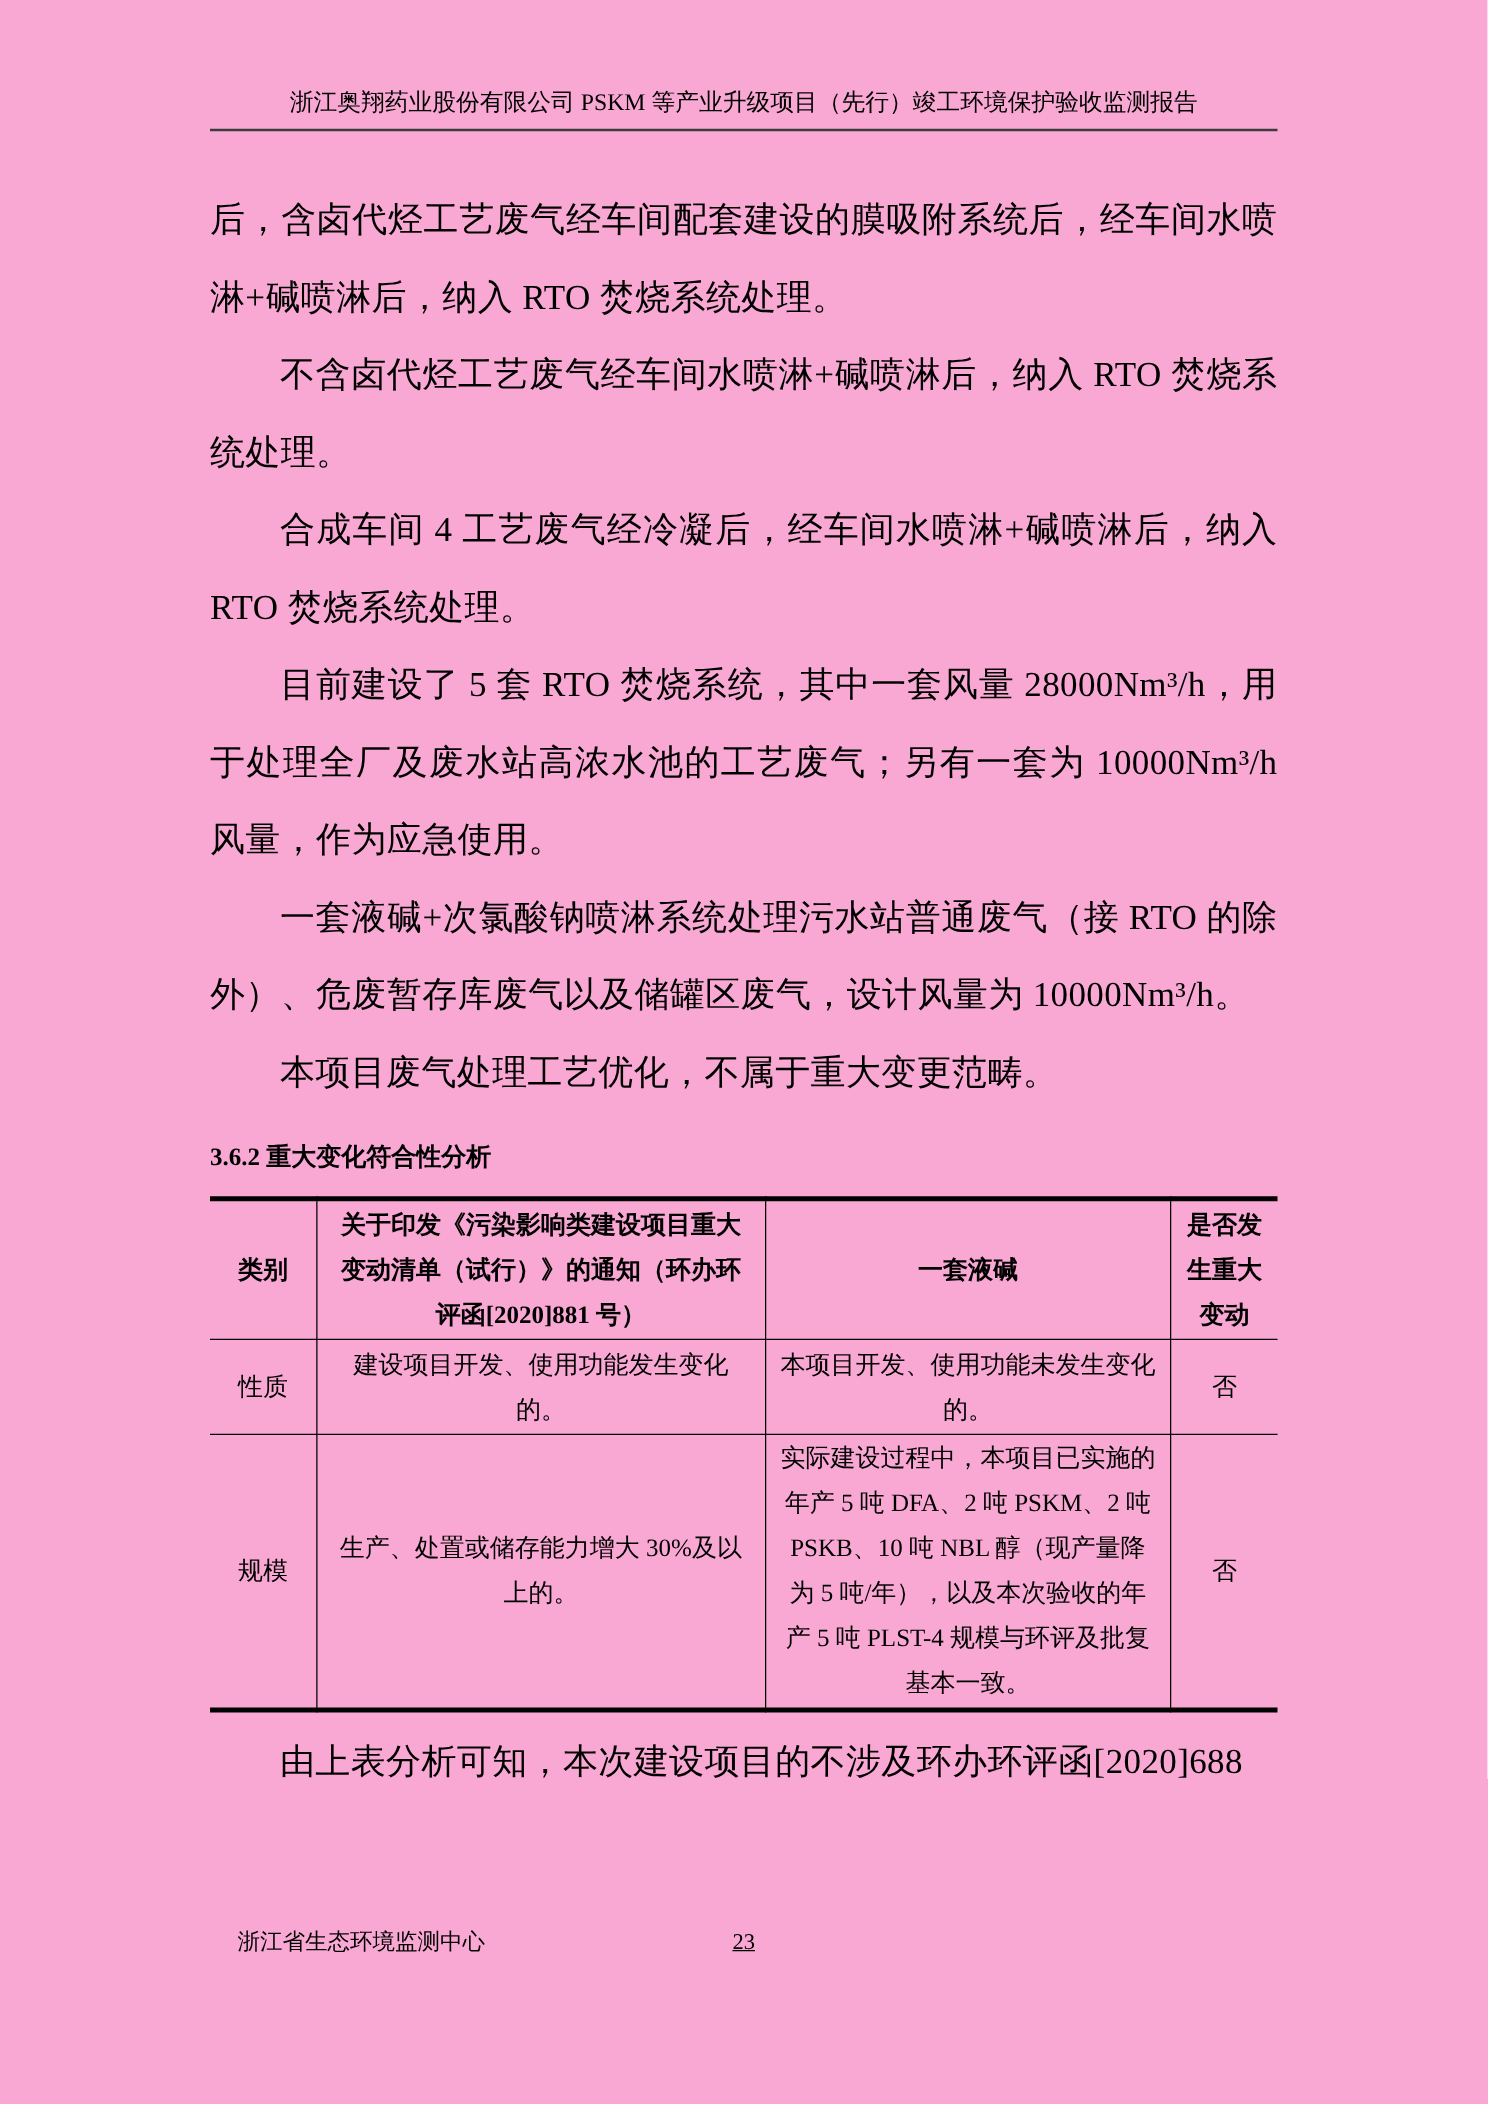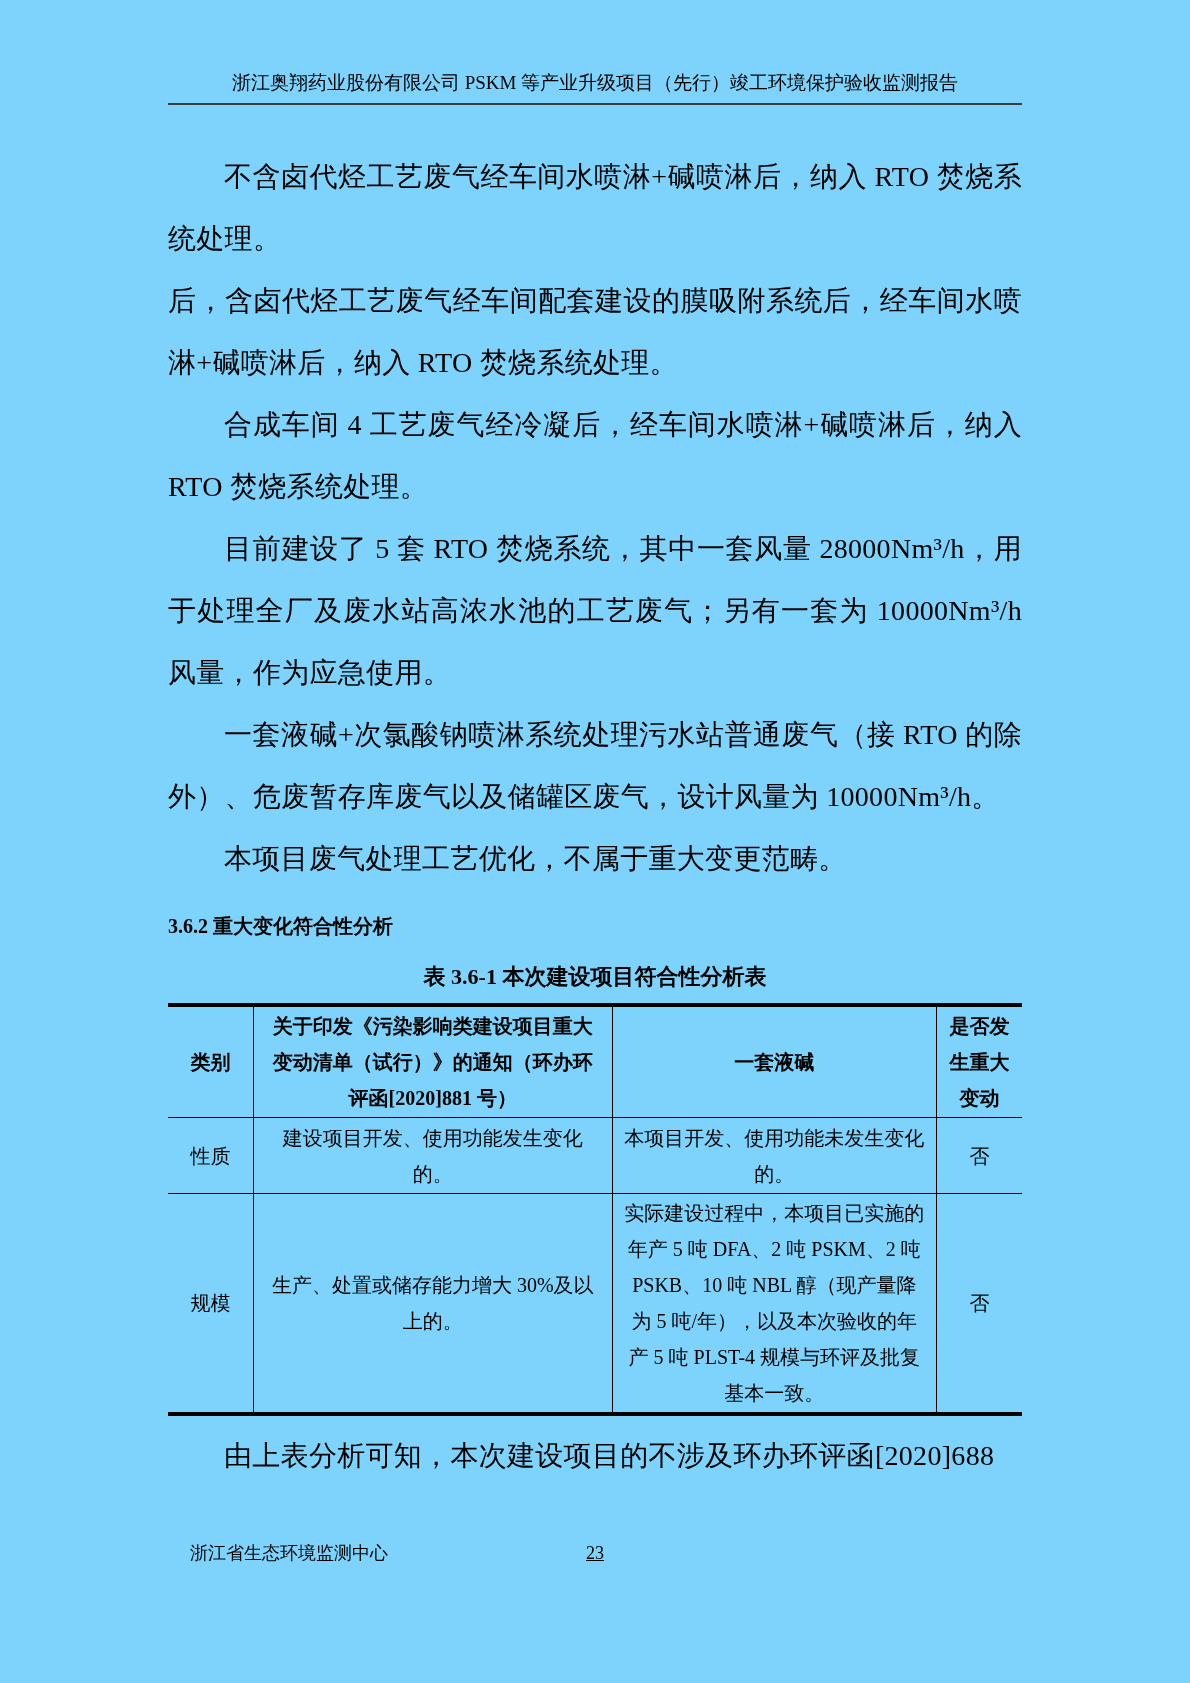--- a/index.html
+++ b/index.html
@@ -2,21 +2,21 @@
 <html lang="zh"><head>
 <meta charset="utf-8">
 <style>
   * { margin: 0; padding: 0; box-sizing: border-box; }
   html, body { background: #ffffff; }
   .page {
     position: relative;
     width: 1190px;
     height: 1683px;
     margin: 0 auto;
-    background: #7dd3fc;
+    background: #f9a8d4;
     color: #000000;
     font-family: "Liberation Serif", "DejaVu Serif", serif;
     overflow: hidden;
   }
   
   .page-header {
     position: absolute;
     top: 70px;
     left: 168px;
     width: 854px;
@@ -100,35 +100,34 @@
 <body>
 
 <div class="page">
 
   <div class="page-header">
     <div class="header-title">浙江奥翔药业股份有限公司 PSKM 等产业升级项目（先行）竣工环境保护验收监测报告</div>
   </div>
 
   <div class="content">
 
+    <p class="body-par">后，含卤代烃工艺废气经车间配套建设的膜吸附系统后，经车间水喷淋+碱喷淋后，纳入 RTO 焚烧系统处理。</p>
+
     <p class="body-par indent">不含卤代烃工艺废气经车间水喷淋+碱喷淋后，纳入 RTO 焚烧系统处理。</p>
-
-    <p class="body-par">后，含卤代烃工艺废气经车间配套建设的膜吸附系统后，经车间水喷淋+碱喷淋后，纳入 RTO 焚烧系统处理。</p>
 
     <p class="body-par indent">合成车间 4 工艺废气经冷凝后，经车间水喷淋+碱喷淋后，纳入 RTO 焚烧系统处理。</p>
 
     <p class="body-par indent">目前建设了 5 套 RTO 焚烧系统，其中一套风量 28000Nm³/h，用于处理全厂及废水站高浓水池的工艺废气；另有一套为 10000Nm³/h 风量，作为应急使用。</p>
 
     <p class="body-par indent">一套液碱+次氯酸钠喷淋系统处理污水站普通废气（接 RTO 的除外）、危废暂存库废气以及储罐区废气，设计风量为 10000Nm³/h。</p>
 
     <p class="body-par indent">本项目废气处理工艺优化，不属于重大变更范畴。</p>
 
     <h3 class="section-heading">3.6.2 重大变化符合性分析</h3>
 
-    <div class="table-caption">表 3.6-1  本次建设项目符合性分析表</div>
 
     <table class="compliance">
       <colgroup>
         <col class="c1">
           <col class="c2">
           <col class="c3">
           <col class="c4">
       </colgroup>
       <tbody>
         <tr class="hdr">

